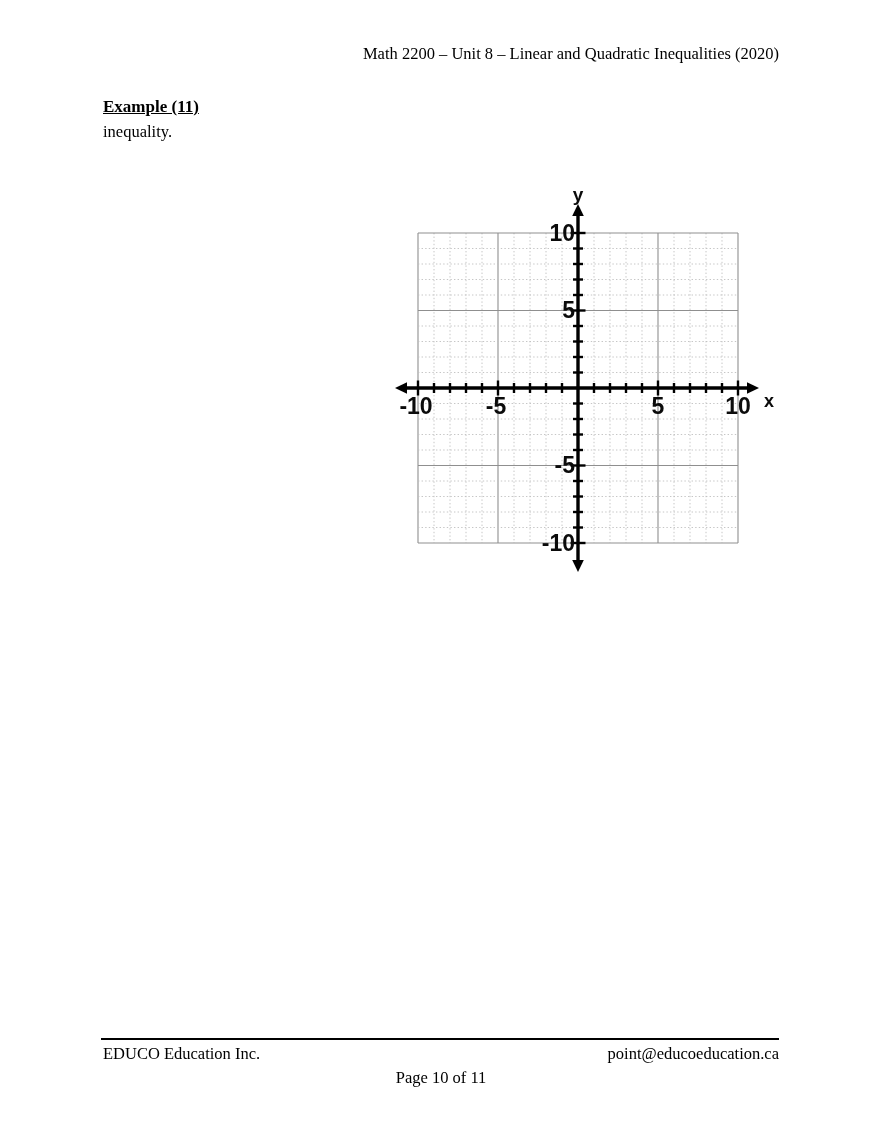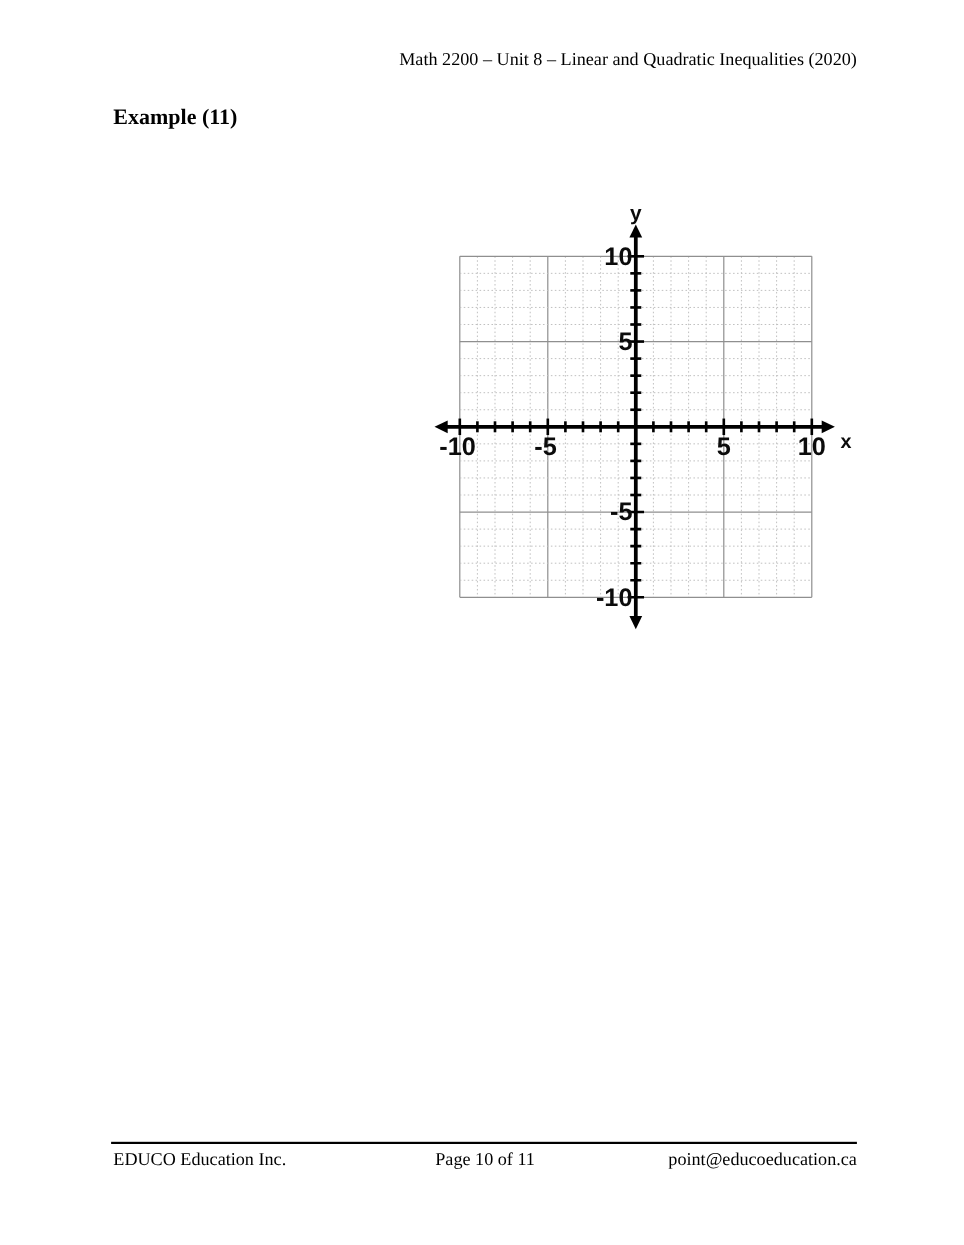--- a/index.html
+++ b/index.html
@@ -24,22 +24,23 @@
     font-size: 16.5px;
     line-height: 20px;
     white-space: nowrap;
   }
 
   
   .example-heading {
     position: absolute;
     left: 103px;
     top: 98px;
-    font-size: 20px;
+    font-size: 17px;
     font-weight: bold;
+    text-decoration: underline;
     line-height: 18px;
   }
 
   
   .problem {
     position: absolute;
     left: 103px;
     top: 120px;
     width: 677px;
     font-size: 16.5px;
@@ -96,33 +97,34 @@
   }
   .footer-item {
     position: absolute;
     left: 103px;
     top: 1044px;
     width: 676px;
     font-size: 16.5px;
     line-height: 20px;
   }
   .f-left  { text-align: left; font-weight: normal; }
-  .f-center{ text-align: center; }
+  .f-center{ text-align: center; margin-top: 24px; }
   .f-right { text-align: right; }
 </style>
 </head>
 <body>
 
 <div class="page">
 
   <div class="doc-header">Math 2200 – Unit 8 – Linear and Quadratic Inequalities (2020)</div>
 
   <div class="example-heading">Example (11)</div>
 
   <div class="problem">
+    <div class="line2">inequality.</div>
   </div>
 
   <div class="graph-block">
     <svg width="420" height="398" viewBox="0 0 420 398" xmlns="http://www.w3.org/2000/svg">
         <line x1="28" y1="48" x2="28" y2="358" stroke="#8f8f8f" stroke-width="1.1"></line>
         <line x1="44" y1="48" x2="44" y2="358" stroke="#bfbfbf" stroke-width="0.9" stroke-dasharray="1.4 2.2"></line>
         <line x1="60" y1="48" x2="60" y2="358" stroke="#bfbfbf" stroke-width="0.9" stroke-dasharray="1.4 2.2"></line>
         <line x1="76" y1="48" x2="76" y2="358" stroke="#bfbfbf" stroke-width="0.9" stroke-dasharray="1.4 2.2"></line>
         <line x1="92" y1="48" x2="92" y2="358" stroke="#bfbfbf" stroke-width="0.9" stroke-dasharray="1.4 2.2"></line>
         <line x1="108" y1="48" x2="108" y2="358" stroke="#8f8f8f" stroke-width="1.1"></line>

